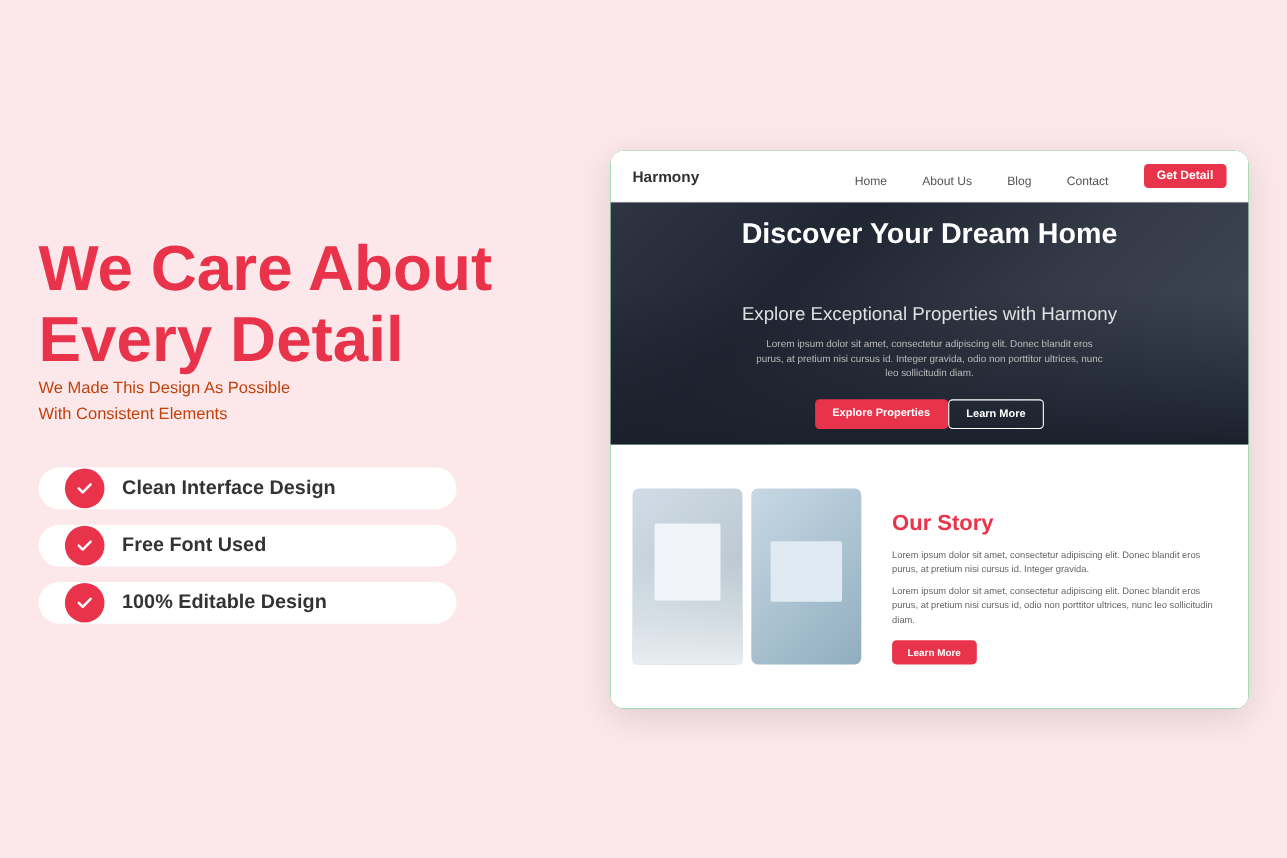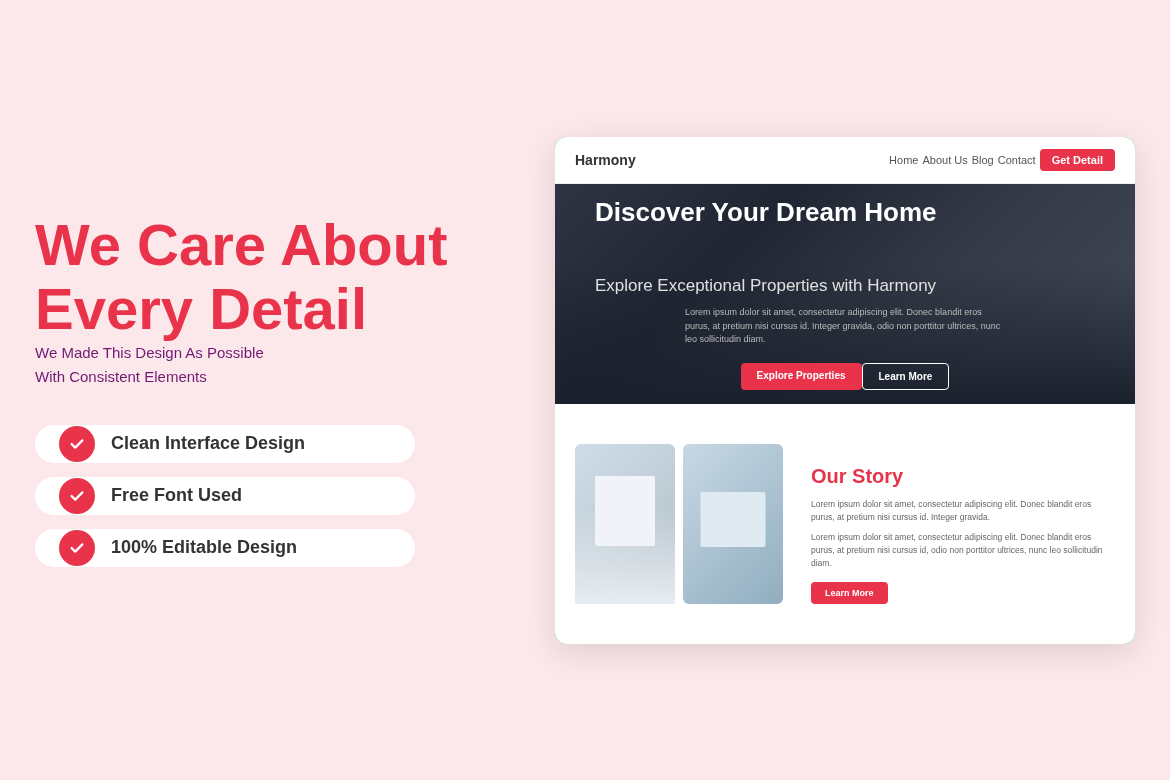--- a/index.html
+++ b/index.html
@@ -31,21 +31,21 @@
 
     .main-heading {
       font-size: 58px;
       font-weight: 900;
       color: #e8334a;
       line-height: 1.1;
     }
 
     .sub-heading {
       font-size: 15px;
-      color: #701a75;
+      color: #c2410c;
       line-height: 1.6;
       margin-bottom: 36px;
       font-weight: 400;
     }
 
     .feature-list {
       display: flex;
       flex-direction: column;
       gap: 14px;
     }
@@ -111,22 +111,22 @@
     }
 
     .site-logo {
       font-size: 14px;
       font-weight: 700;
       color: #333;
     }
 
     .site-nav-links {
       display: flex;
-      align-items: center;
-      gap: 4px;
+      align-items: flex-end;
+      gap: 32px;
     }
 
     .nav-link {
       font-size: 11px;
       color: #555;
     }
 
     .nav-btn {
       background: #e8334a;
       color: white;
@@ -166,21 +166,21 @@
       left: 0;
       right: 0;
       height: 140px;
       background: linear-gradient(to top, #1a202c 0%, transparent 100%);
       z-index: 1;
     }
 
     .hero-content {
       position: relative;
       z-index: 2;
-      text-align: left;
+      text-align: center;
       width: 100%;
     }
 
     .hero-title {
       font-size: 26px;
       font-weight: 900;
       color: white;
       margin-bottom: 8px;
     }
 

